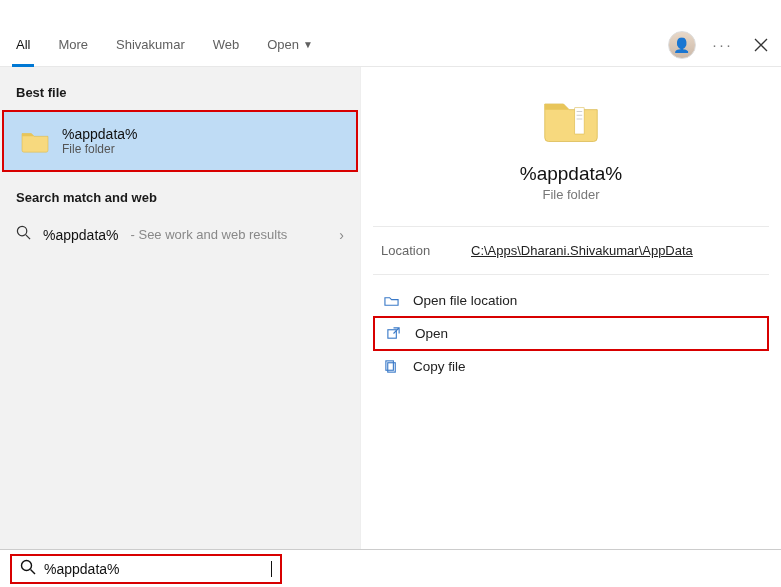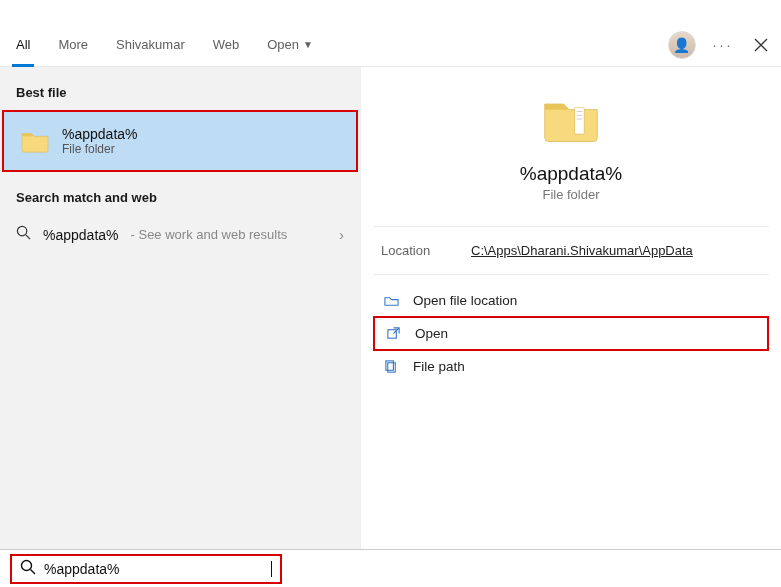--- a/index.html
+++ b/index.html
@@ -154,21 +154,21 @@
         </span>
         <span>Open</span>
       </div>
       <div class="action">
         <span class="ico">
           <svg width="15" height="15" viewBox="0 0 16 16">
               <rect x="4" y="4" width="8" height="10" fill="none" stroke="#3a7ac8" stroke-width="1.2"></rect>
               <rect x="2" y="2" width="8" height="10" fill="none" stroke="#3a7ac8" stroke-width="1.2"></rect>
             </svg>
         </span>
-        <span>File path</span>
+        <span>Copy file</span>
       </div>
     </div>
   </div>
 </div>
 
 <div class="bottombar">
   <div class="search-wrap highlight-red">
     <span class="mag">
       <svg width="16" height="16" viewBox="0 0 16 16">
           <circle cx="6.5" cy="6.5" r="5" fill="none" stroke="#111" stroke-width="1.4"></circle>

